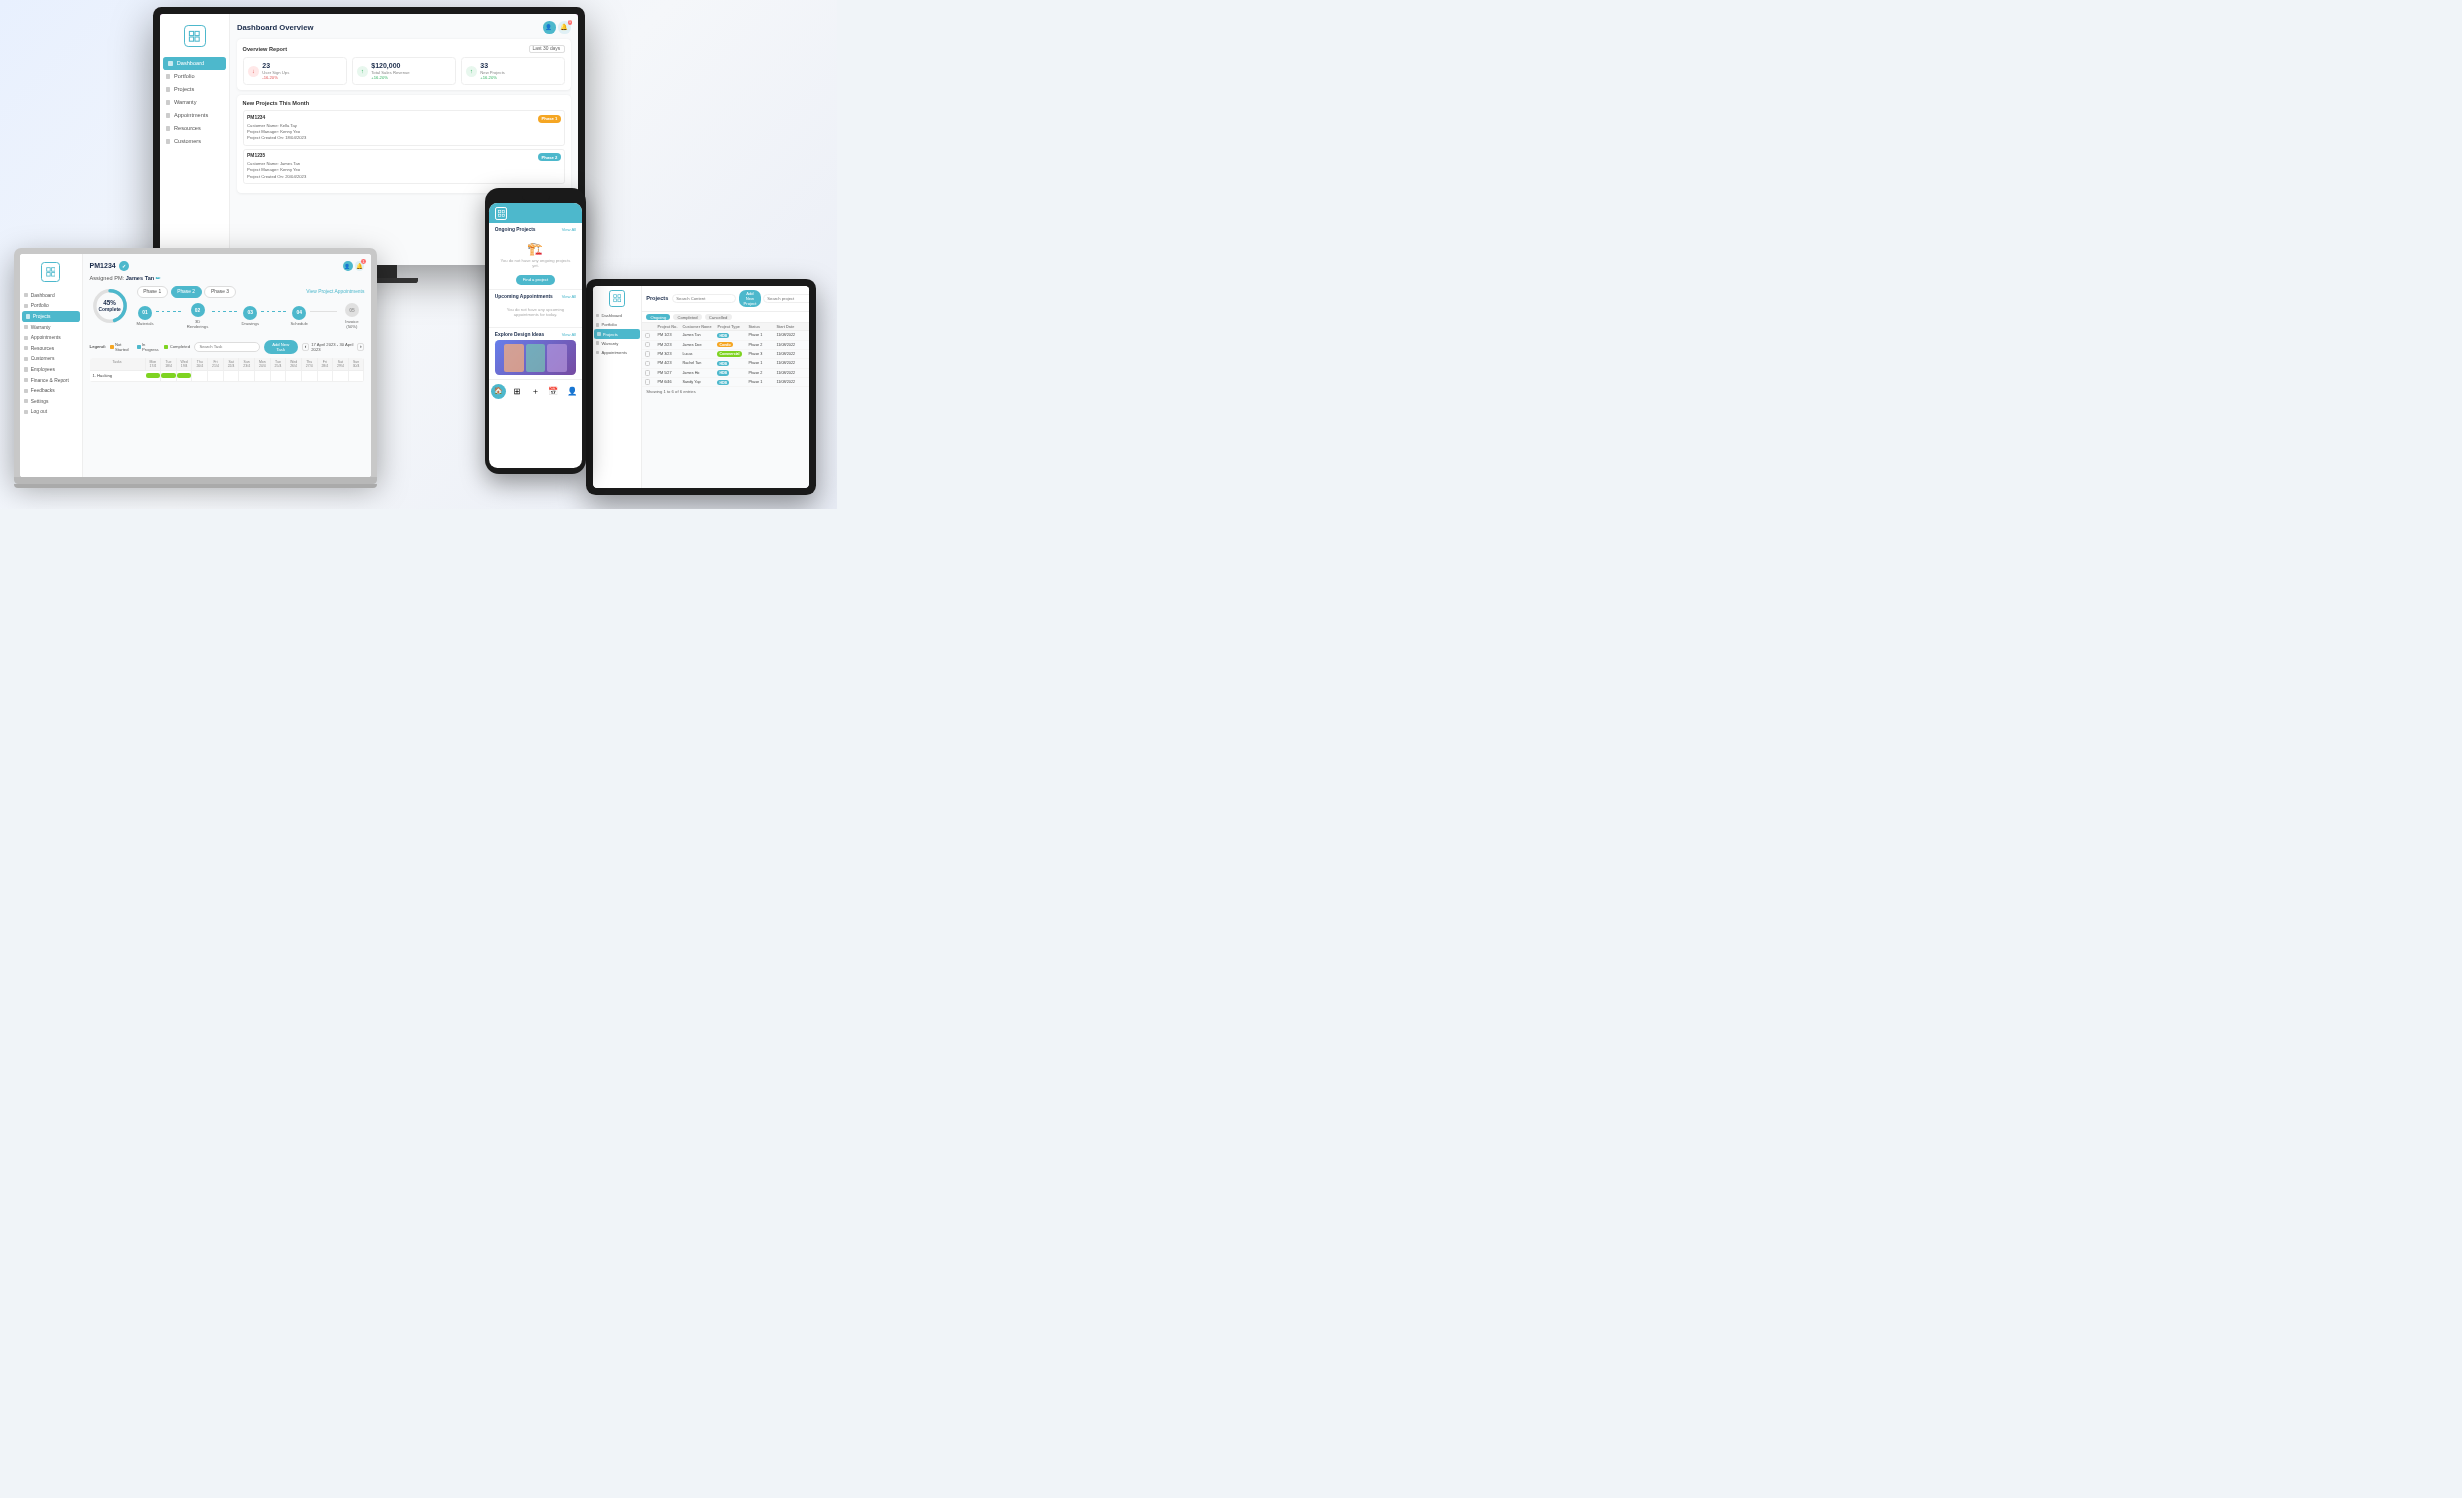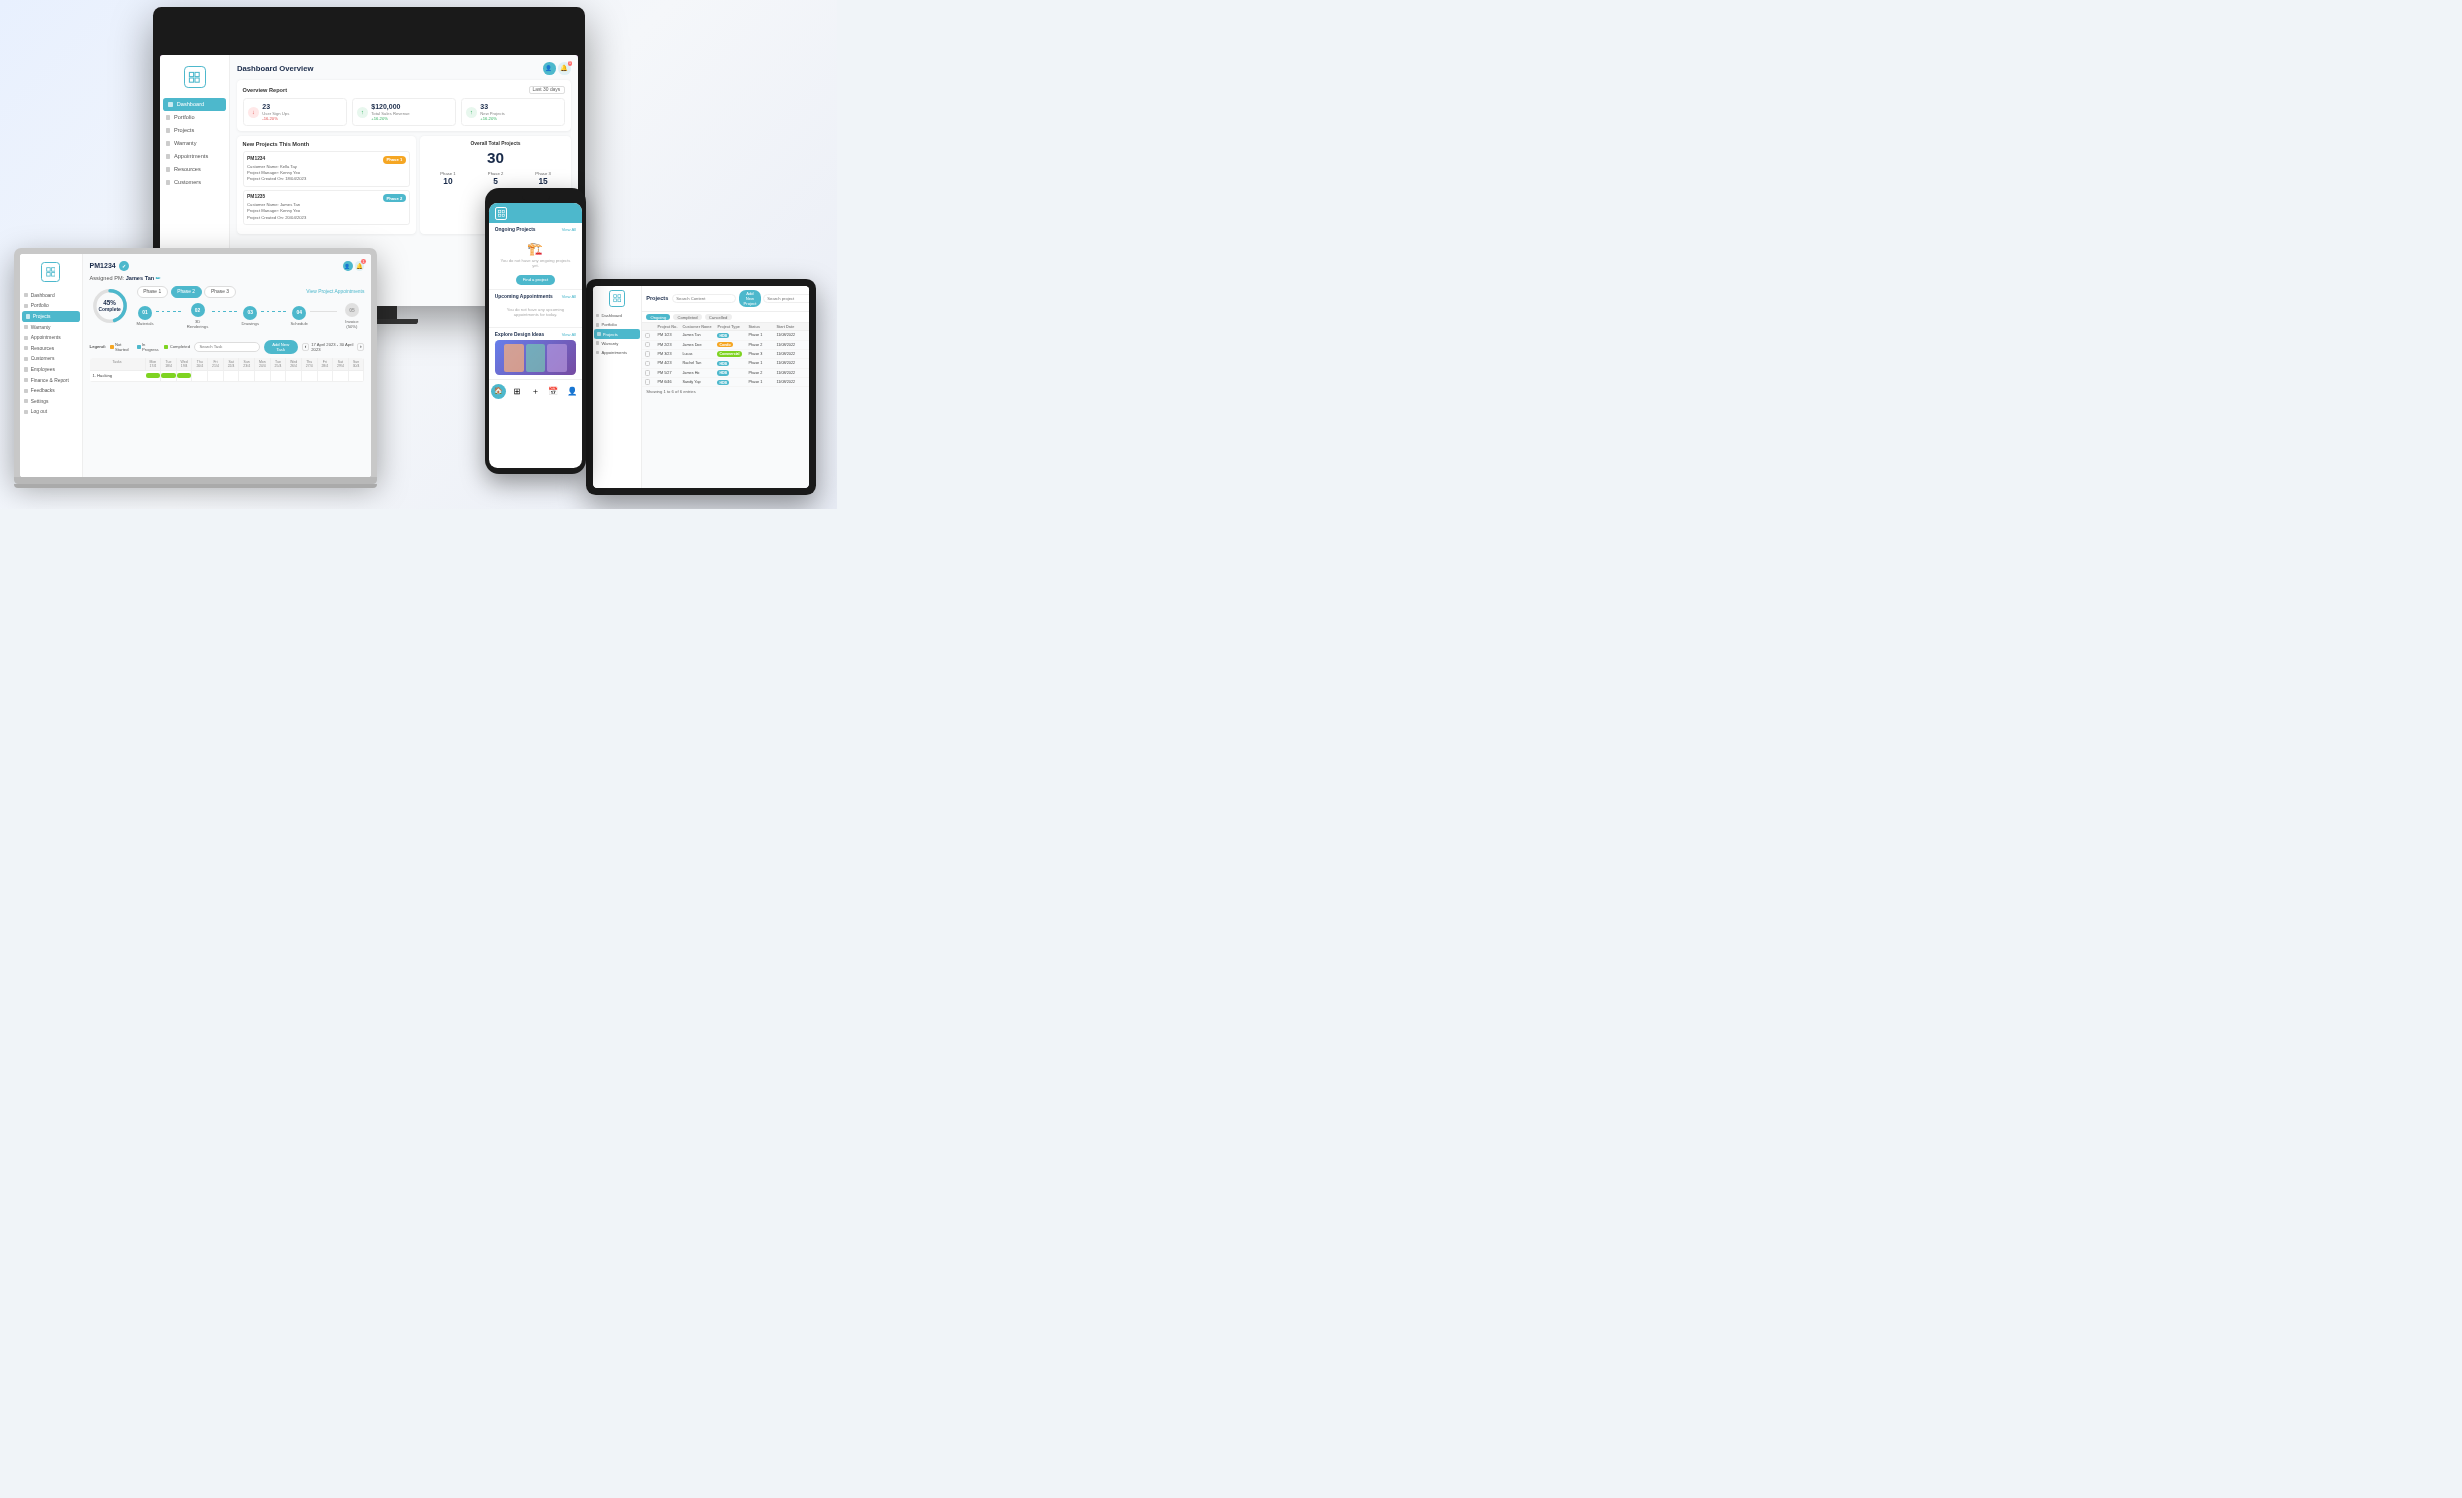--- a/index.html
+++ b/index.html
@@ -35,21 +35,20 @@
       border-radius: 8.4px 8.4px 0 0;
       padding: 7px 7px 0 7px;
       box-shadow: 0 14px 42px rgba(0,0,0,0.4);
     }
     .monitor-screen {
       background: #701a75;
       border-radius: 2.8px;
       overflow: hidden;
       height: 251px;
       display: flex;
-      margin-top: 41px;
     }
     .monitor-stand {
       background: #2a2a2a;
       width: 56px;
       height: 12.6px;
       margin: 0 auto;
     }
     .monitor-base {
       background: #333;
       width: 98px;
@@ -971,38 +970,20 @@
               </div>
               <div class="mon-proj-item">
                 <div class="mon-proj-row">
                   <div class="mon-proj-id">PM1235</div>
                   <div class="mon-phase-badge phase2">Phase 2</div>
                 </div>
                 <div class="mon-proj-info">
                   <div>Customer Name: James Tan</div>
                   <div>Project Manager: Kenny Yeo</div>
                   <div>Project Created On: 20/04/2023</div>
-                </div>
-              </div>
-            </div>
-            <div class="mon-total-card">
-              <div class="mon-total-title">Overall Total Projects</div>
-              <div class="mon-total-num">30</div>
-              <div class="mon-phase-row">
-                <div class="mon-phase-item">
-                  <div class="mon-phase-label">Phase 1</div>
-                  <div class="mon-phase-count">10</div>
-                </div>
-                <div class="mon-phase-item">
-                  <div class="mon-phase-label">Phase 2</div>
-                  <div class="mon-phase-count">5</div>
-                </div>
-                <div class="mon-phase-item">
-                  <div class="mon-phase-label">Phase 3</div>
-                  <div class="mon-phase-count">15</div>
                 </div>
               </div>
             </div>
           </div>
         </div>
       </div>
     </div>
     <div class="monitor-stand"></div>
     <div class="monitor-base"></div>
   </div>

